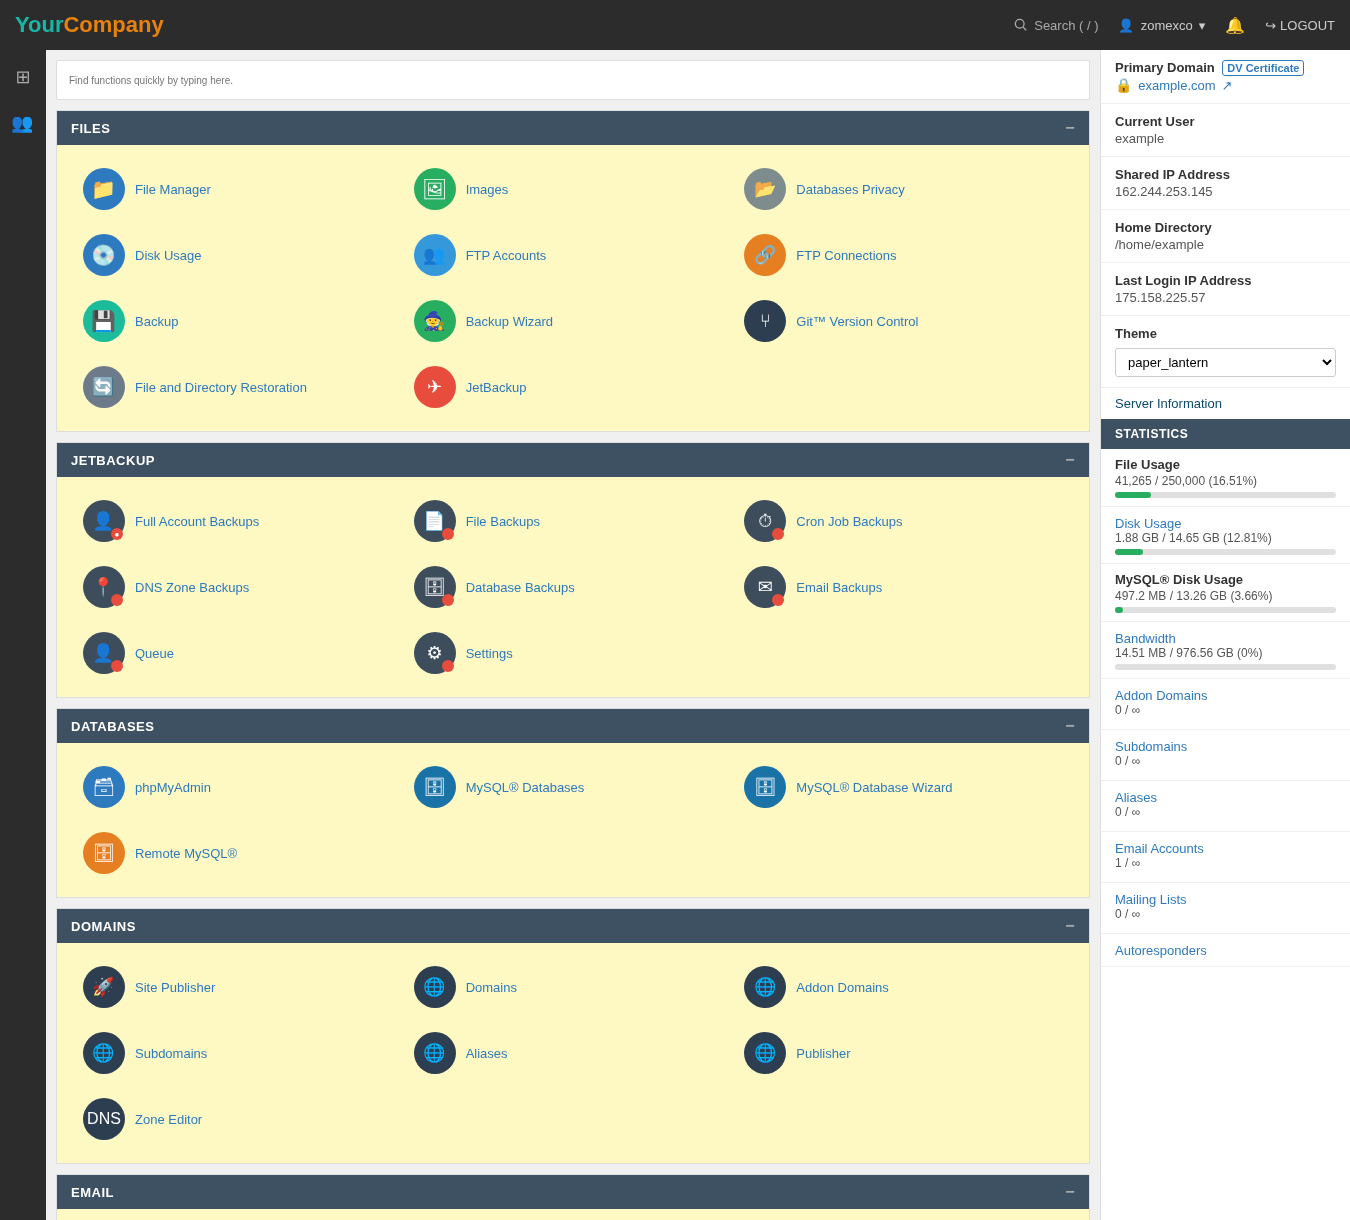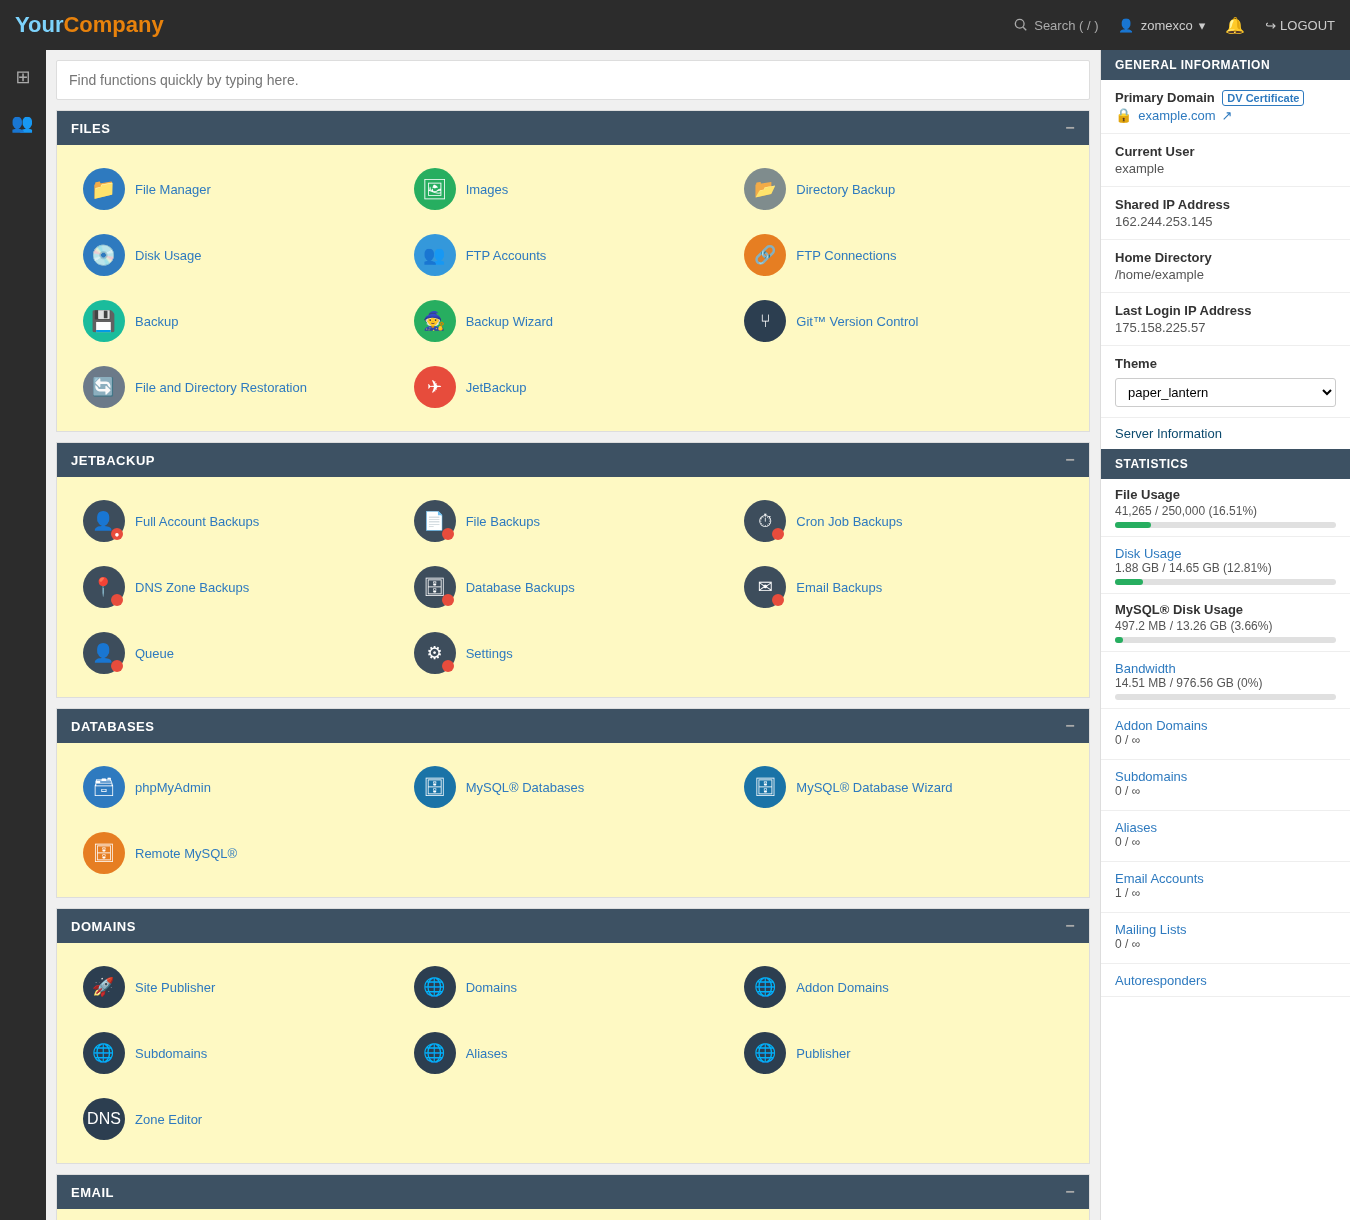--- a/index.html
+++ b/index.html
@@ -8,21 +8,21 @@
     
     .top-nav {
       background: #2c2c2c;
       display: flex;
       align-items: center;
       height: 50px;
       padding: 0 15px;
       gap: 20px;
     }
     .logo { display: flex; align-items: center; margin-right: auto; }
-    .logo-your { color: #7dd3fc; font-size: 22px; font-weight: bold; }
+    .logo-your { color: #14b8a6; font-size: 22px; font-weight: bold; }
     .logo-company { color: #e8820c; font-size: 22px; font-weight: bold; }
     .nav-search {
       display: flex; align-items: center; gap: 6px;
       color: #aaa; font-size: 13px; cursor: pointer;
     }
     .nav-search svg { width: 14px; height: 14px; fill: #aaa; }
     .nav-user { display: flex; align-items: center; gap: 6px; color: #ccc; font-size: 13px; cursor: pointer; }
     .nav-bell { color: #ccc; cursor: pointer; font-size: 16px; }
     .nav-logout { display: flex; align-items: center; gap: 4px; color: #ccc; font-size: 13px; cursor: pointer; background: none; border: none; }
 
@@ -49,21 +49,21 @@
       background: #fff;
       border: 1px solid #ddd;
       padding: 0 12px;
       height: 40px;
       display: flex;
       align-items: center;
       margin-bottom: 10px;
       border-radius: 2px;
     }
     .search-bar input {
-      border: none; outline: none; width: 100%; font-size: 14px; color: #000000;
+      border: none; outline: none; width: 100%; font-size: 10px; color: #000000;
     }
 
     
     .section { background: #fef9c3; margin-bottom: 10px; border: 1px solid #ddd; }
     .section-header {
       background: #3d5163;
       color: #fff;
       padding: 8px 14px;
       display: flex;
       align-items: center;
@@ -182,21 +182,21 @@
             <div class="feature-item">
               <div class="feature-icon" style="background:#27ae60;">
                   <span style="color:#fff;font-size:20px;">🖼</span>
                 </div>
               <a>Images</a>
             </div>
             <div class="feature-item">
               <div class="feature-icon" style="background:#7f8c8d;">
                   <span style="color:#fff;font-size:18px;">📂</span>
                 </div>
-              <a>Directory Backup</a>
+              <a>Databases Privacy</a>
             </div>
             <div class="feature-item">
               <div class="feature-icon" style="background:#2e7abf;">
                   <span style="color:#fff;font-size:20px;">💿</span>
                 </div>
               <a>Disk Usage</a>
             </div>
             <div class="feature-item">
               <div class="feature-icon" style="background:#3498db;">
                   <span style="color:#fff;font-size:18px;">👥</span>
@@ -401,23 +401,20 @@
             
             
           </div>
         </div>
 
       </div>
     </div>
   </div>
 
   <div class="right-panel">
-    <div class="panel-section-header">
-      <span>GENERAL INFORMATION</span>
-    </div>
 
     <div class="info-block">
       <div class="info-label">
         <span>Primary Domain</span>
         <a class="dv-cert">DV Certificate</a>
       </div>
       <div>
         <span class="lock-icon">🔒</span>
         <a class="info-link">example.com</a>
         <a class="info-link" style="margin-left:2px;">↗</a>

